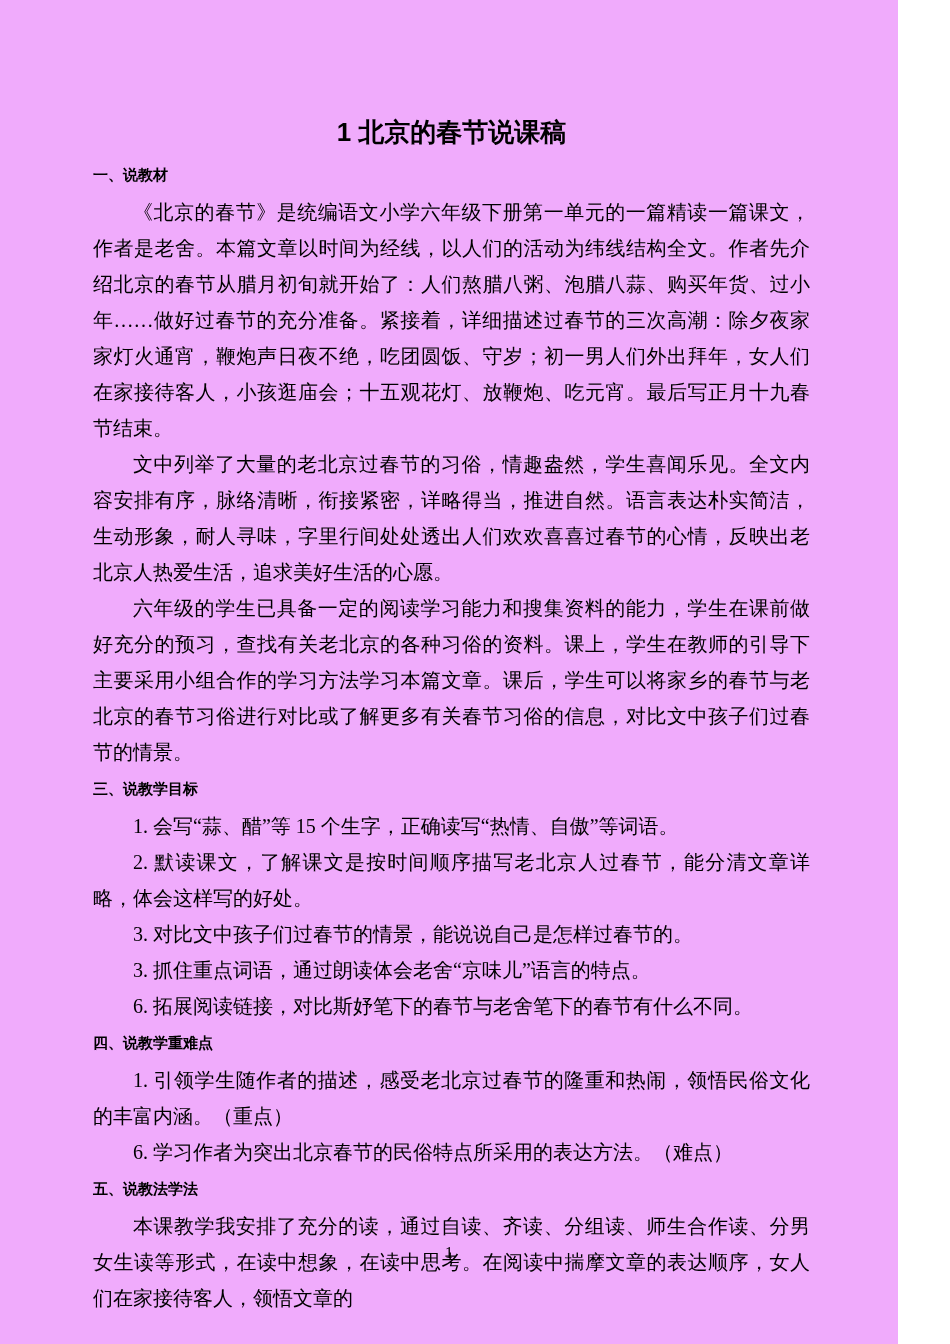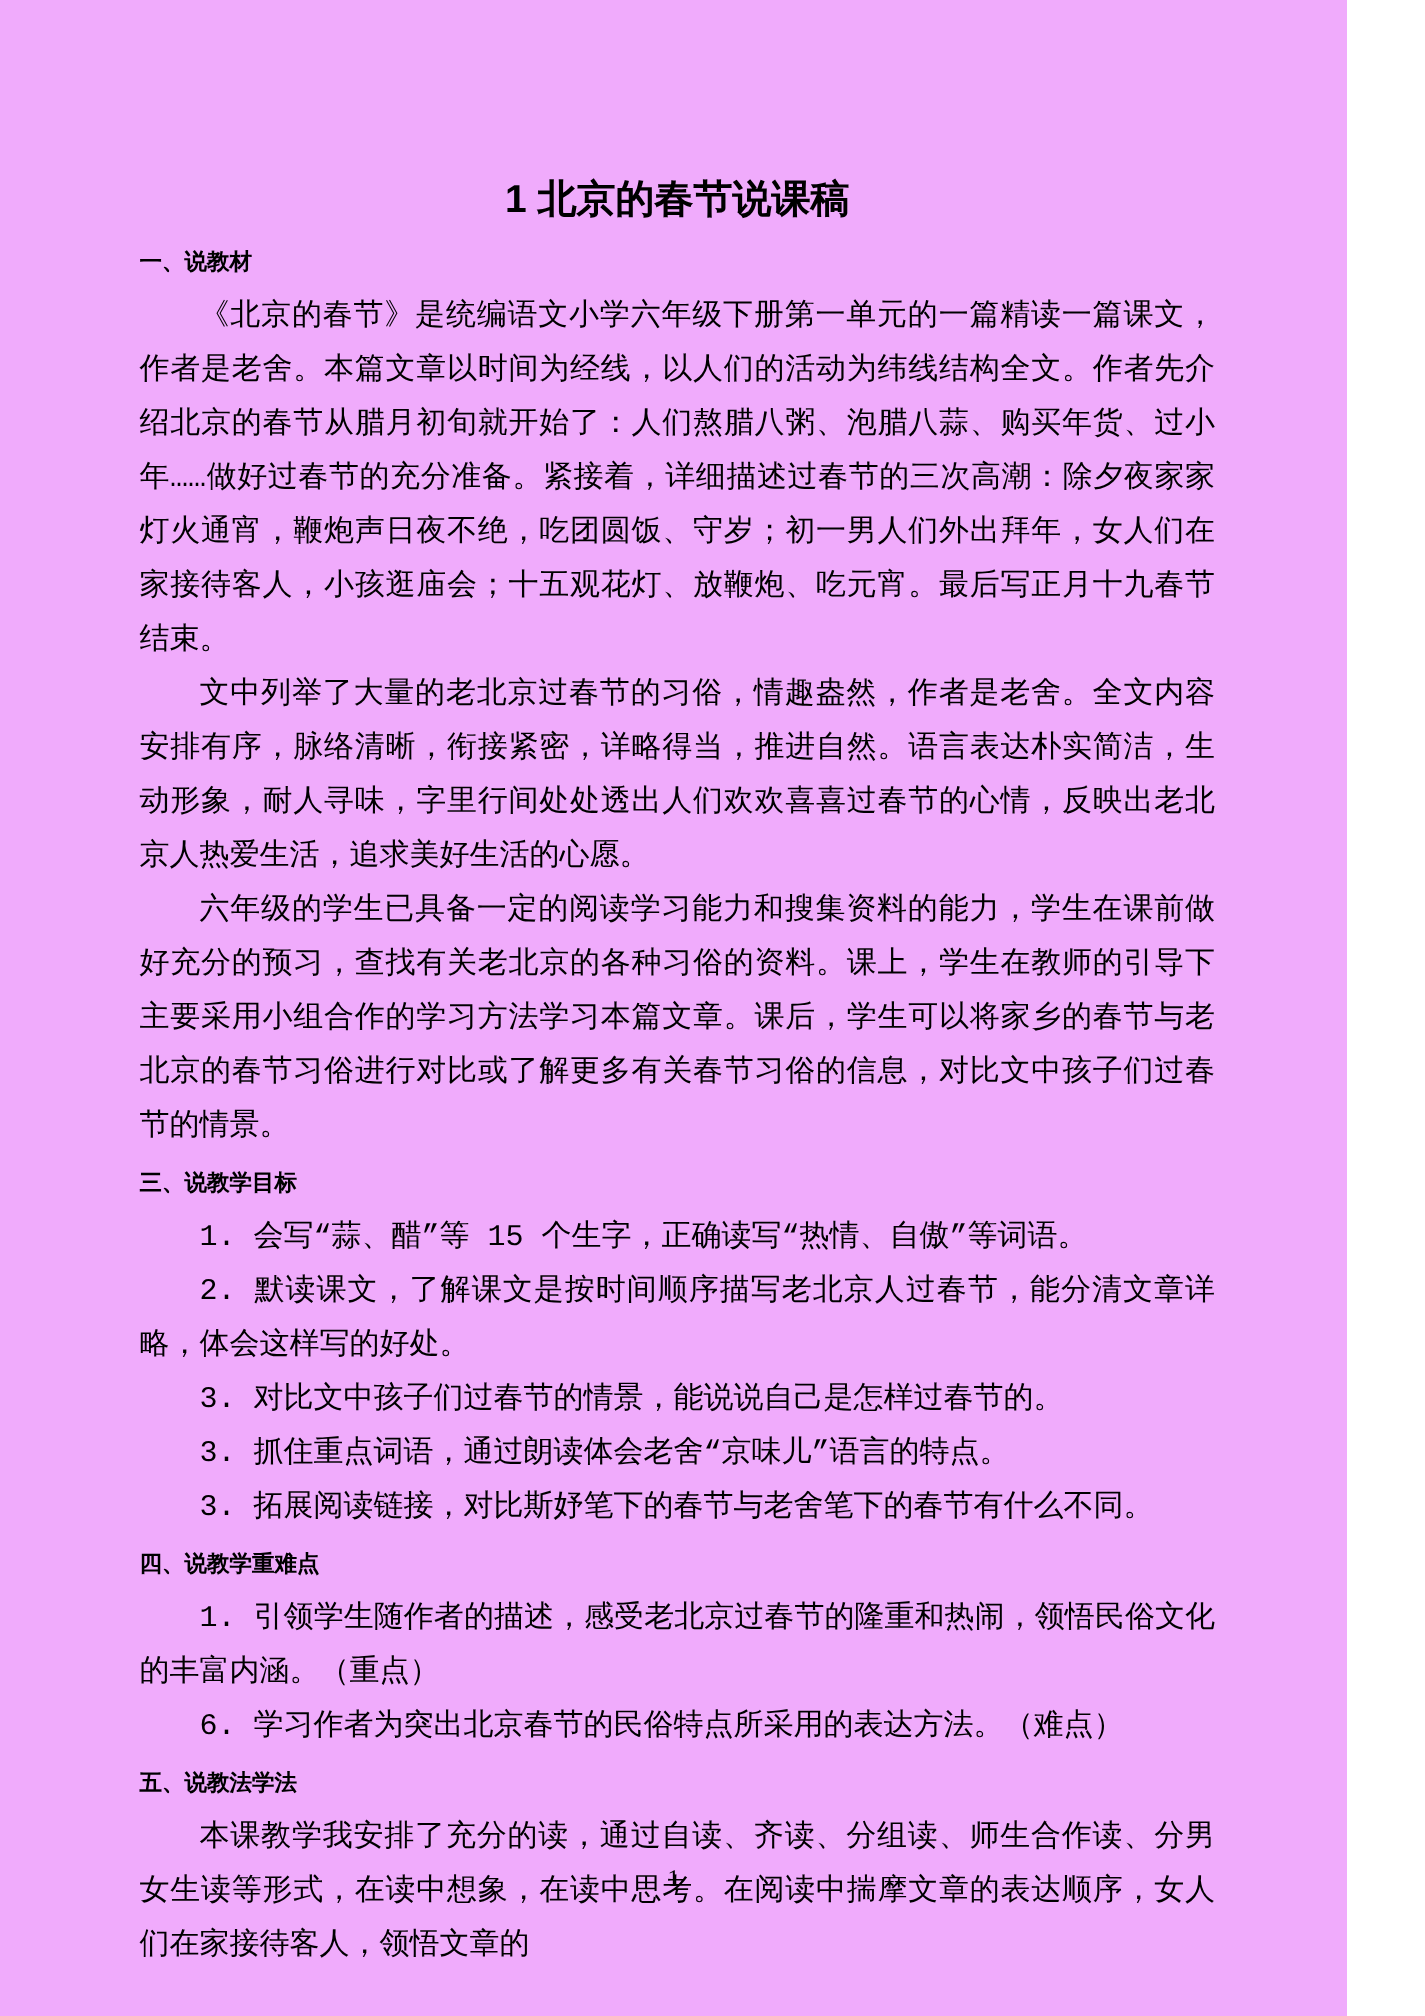--- a/index.html
+++ b/index.html
@@ -27,21 +27,21 @@
     margin: 0 0 4px 0;
   }
   .sec-heading {
     font-family: "Liberation Sans", "DejaVu Sans", sans-serif;
     font-weight: bold;
     font-size: 15px;
     line-height: 38px;
     margin: 0;
   }
   .para {
-    font-family: Liberation Mono, monospace;
+    font-family: Liberation Serif, serif;
     font-size: 20px;
     line-height: 36px;
     text-align: justify;
     text-indent: 2em;
     margin: 0;
   }
   .page-num {
     position: absolute;
     left: 0;
     right: 0;
@@ -55,30 +55,30 @@
 </head>
 <body>
 
 <div class="page">
   <div class="content">
 
     <h1 class="doc-title">1 北京的春节说课稿</h1>
 
     <h2 class="sec-heading">一、说教材</h2>
     <p class="para">《北京的春节》是统编语文小学六年级下册第一单元的一篇精读一篇课文，作者是老舍。本篇文章以时间为经线，以人们的活动为纬线结构全文。作者先介绍北京的春节从腊月初旬就开始了：人们熬腊八粥、泡腊八蒜、购买年货、过小年……做好过春节的充分准备。紧接着，详细描述过春节的三次高潮：除夕夜家家灯火通宵，鞭炮声日夜不绝，吃团圆饭、守岁；初一男人们外出拜年，女人们在家接待客人，小孩逛庙会；十五观花灯、放鞭炮、吃元宵。最后写正月十九春节结束。</p>
-    <p class="para">文中列举了大量的老北京过春节的习俗，情趣盎然，作者是老舍。全文内容安排有序，脉络清晰，衔接紧密，详略得当，推进自然。语言表达朴实简洁，生动形象，耐人寻味，字里行间处处透出人们欢欢喜喜过春节的心情，反映出老北京人热爱生活，追求美好生活的心愿。</p>
+    <p class="para">文中列举了大量的老北京过春节的习俗，情趣盎然，学生喜闻乐见。全文内容安排有序，脉络清晰，衔接紧密，详略得当，推进自然。语言表达朴实简洁，生动形象，耐人寻味，字里行间处处透出人们欢欢喜喜过春节的心情，反映出老北京人热爱生活，追求美好生活的心愿。</p>
 
     <p class="para">六年级的学生已具备一定的阅读学习能力和搜集资料的能力，学生在课前做好充分的预习，查找有关老北京的各种习俗的资料。课上，学生在教师的引导下主要采用小组合作的学习方法学习本篇文章。课后，学生可以将家乡的春节与老北京的春节习俗进行对比或了解更多有关春节习俗的信息，对比文中孩子们过春节的情景。</p>
 
     <h2 class="sec-heading">三、说教学目标</h2>
     <p class="para">1. 会写“蒜、醋”等 15 个生字，正确读写“热情、自傲”等词语。</p>
     <p class="para">2. 默读课文，了解课文是按时间顺序描写老北京人过春节，能分清文章详略，体会这样写的好处。</p>
     <p class="para">3. 对比文中孩子们过春节的情景，能说说自己是怎样过春节的。</p>
     <p class="para">3. 抓住重点词语，通过朗读体会老舍“京味儿”语言的特点。</p>
-    <p class="para">3. 拓展阅读链接，对比斯妤笔下的春节与老舍笔下的春节有什么不同。</p>
+    <p class="para">6. 拓展阅读链接，对比斯妤笔下的春节与老舍笔下的春节有什么不同。</p>
 
     <h2 class="sec-heading">四、说教学重难点</h2>
     <p class="para">1. 引领学生随作者的描述，感受老北京过春节的隆重和热闹，领悟民俗文化的丰富内涵。（重点）</p>
     <p class="para">6. 学习作者为突出北京春节的民俗特点所采用的表达方法。（难点）</p>
 
     <h2 class="sec-heading">五、说教法学法</h2>
     <p class="para">本课教学我安排了充分的读，通过自读、齐读、分组读、师生合作读、分男女生读等形式，在读中想象，在读中思考。在阅读中揣摩文章的表达顺序，女人们在家接待客人，领悟文章的</p>
 
   </div>
 

